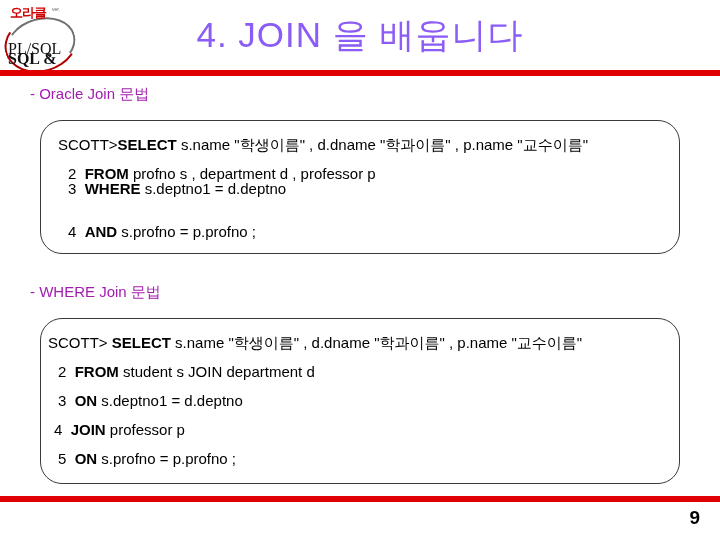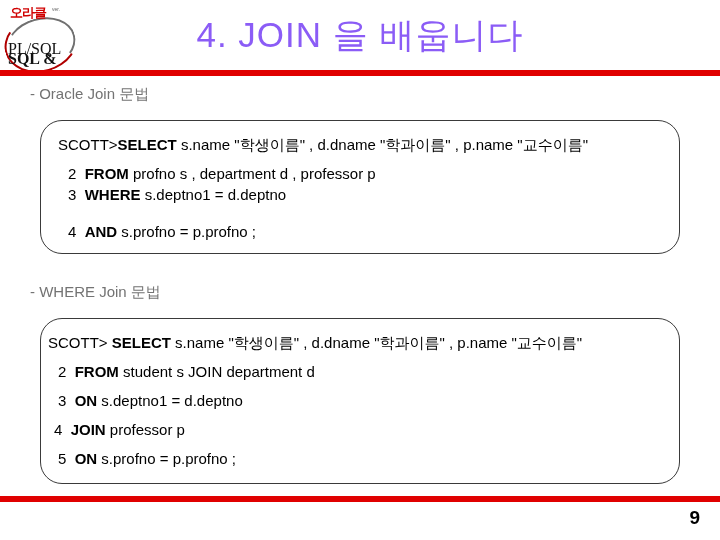--- a/index.html
+++ b/index.html
@@ -122,21 +122,21 @@
     top: 496px;
     width: 720px;
     height: 6px;
     background: #e00000;
   }
 
   
   .section-head {
     position: absolute;
     font-size: 15px;
-    color: #737373;
+    color: #a21caf;
   }
   #head1 { left: 30px; top: 85px; }
   #head2 { left: 30px; top: 283px; }
 
   
   .codebox {
     position: absolute;
     border: 1px solid #3a3a3a;
     border-radius: 22px;
     background: #ffffff;
@@ -149,21 +149,21 @@
     position: absolute;
     white-space: nowrap;
     font-size: 15px;
     color: #000;
   }
   .b { font-weight: bold; margin-top: 24px; }
 
   
   #b1l0 { left: 58px; top: 136px; }
   #b1l1 { left: 68px; top: 165px; }
-  #b1l2 { left: 68px; top: 186px; }
+  #b1l2 { left: 68px; top: 180px; }
   #b1l3 { left: 68px; top: 223px; }
 
   
   #b2l0 { left: 48px; top: 334px; }
   #b2l1 { left: 58px; top: 363px; }
   #b2l2 { left: 58px; top: 392px; }
   #b2l3 { left: 54px; top: 421px; }
   #b2l4 { left: 58px; top: 450px; }
 
   

